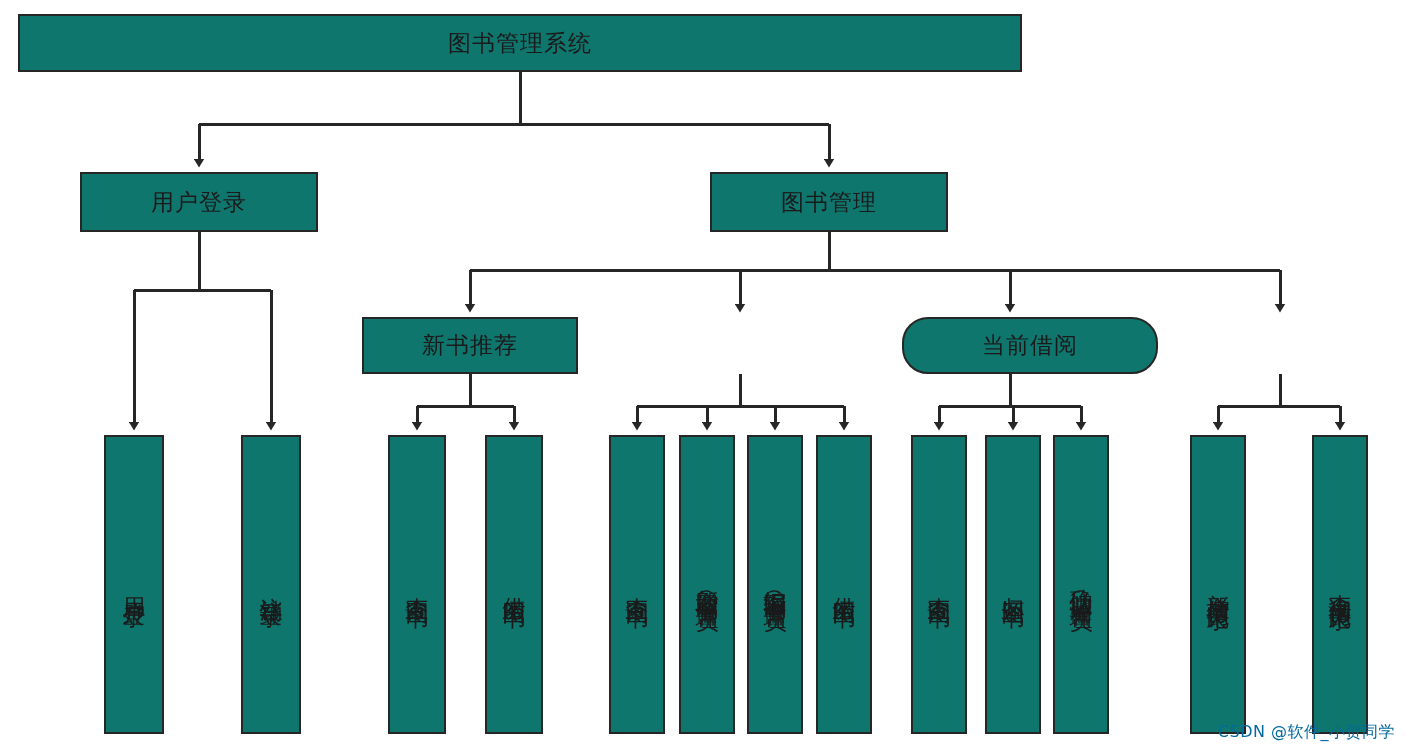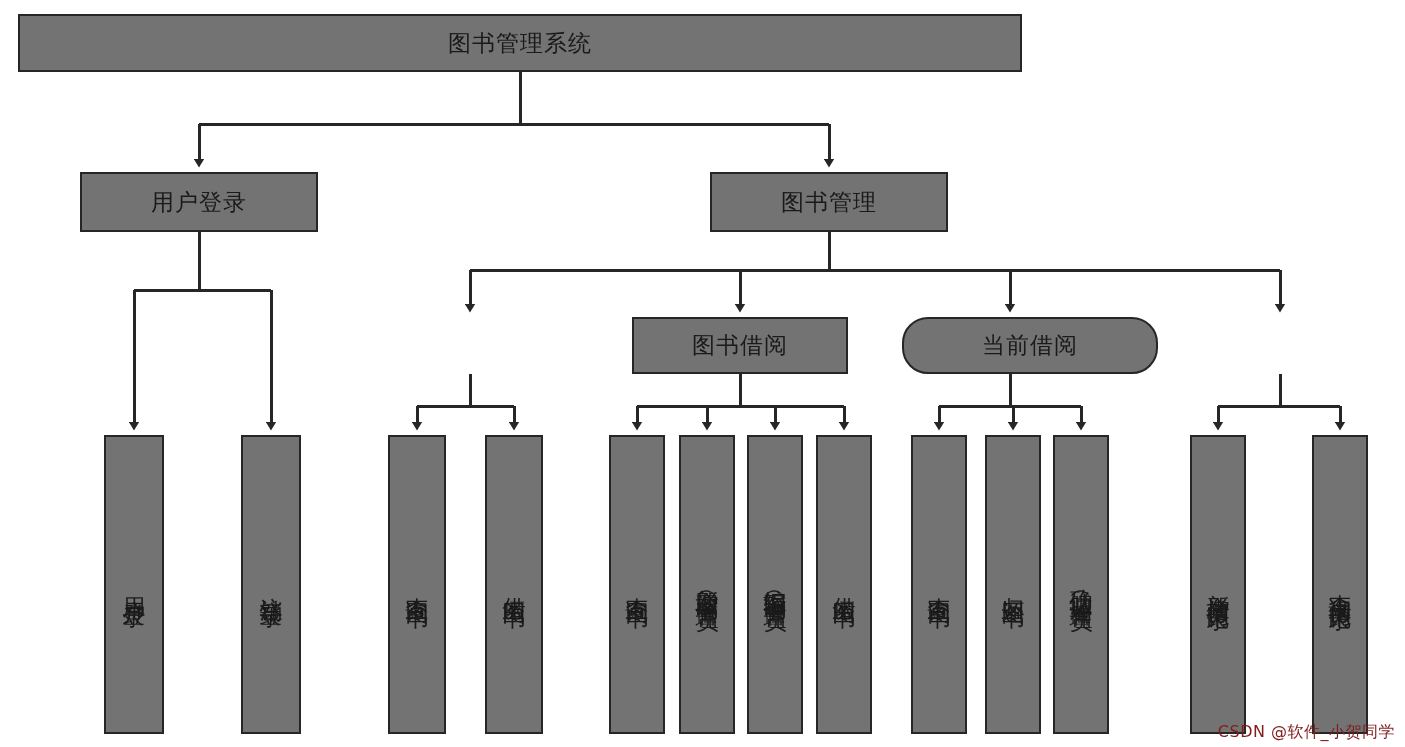--- a/index.html
+++ b/index.html
@@ -15,21 +15,21 @@
     position: relative;
     width: 1405px;
     height: 747px;
     background: #ffffff;
     overflow: hidden;
   }
   .node {
     position: absolute;
     box-sizing: border-box;
     border: 2.5px solid #262626;
-    background: #737373;
+    background: #0f766e;
     display: flex;
     align-items: center;
     justify-content: center;
     color: #1a1a1a;
   }
   .node.horiz {
     font-size: 23px;
     line-height: 1.25;
     letter-spacing: 1px;
     white-space: nowrap;
@@ -54,21 +54,21 @@
     top: 0;
     width: 1405px;
     height: 747px;
     pointer-events: none;
   }
   .watermark {
     position: absolute;
     right: 10px;
     bottom: 4px;
     font-size: 16px;
-    color: #7f1d1d;
+    color: #0369a1;
     letter-spacing: 0.5px;
     white-space: nowrap;
     font-family: "DejaVu Sans", "Liberation Sans", sans-serif;
   }
 </style>
 </head>
 <body>
 
 <div id="canvas">
 
@@ -126,22 +126,22 @@
     <span>图书管理系统</span>
   </div>
 
   <div class="node horiz" style="left:80px; top:172px; width:238px; height:60px;">
     <span>用户登录</span>
   </div>
   <div class="node horiz" style="left:710px; top:172px; width:238px; height:60px;text-align:center;">
     <span>图书管理</span>
   </div>
 
-  <div class="node horiz" style="left:632px; top:317px; width:216px; height:57px;">
-    <span>图书借阅</span>
+  <div class="node horiz" style="left:362px; top:317px; width:216px; height:57px;">
+    <span>新书推荐</span>
   </div>
   <div class="node horiz" style="left:902px; top:317px; width:256px; height:57px;border-radius:26px;">
     <span>当前借阅</span>
   </div>
 
   <div class="node vert" style="left:104px; top:435px; width:60px; height:299px;">
     <span class="vtext">用户登录</span>
   </div>
   <div class="node vert" style="left:241px; top:435px; width:60px; height:299px;">
     <span class="vtext">注销登录</span>

